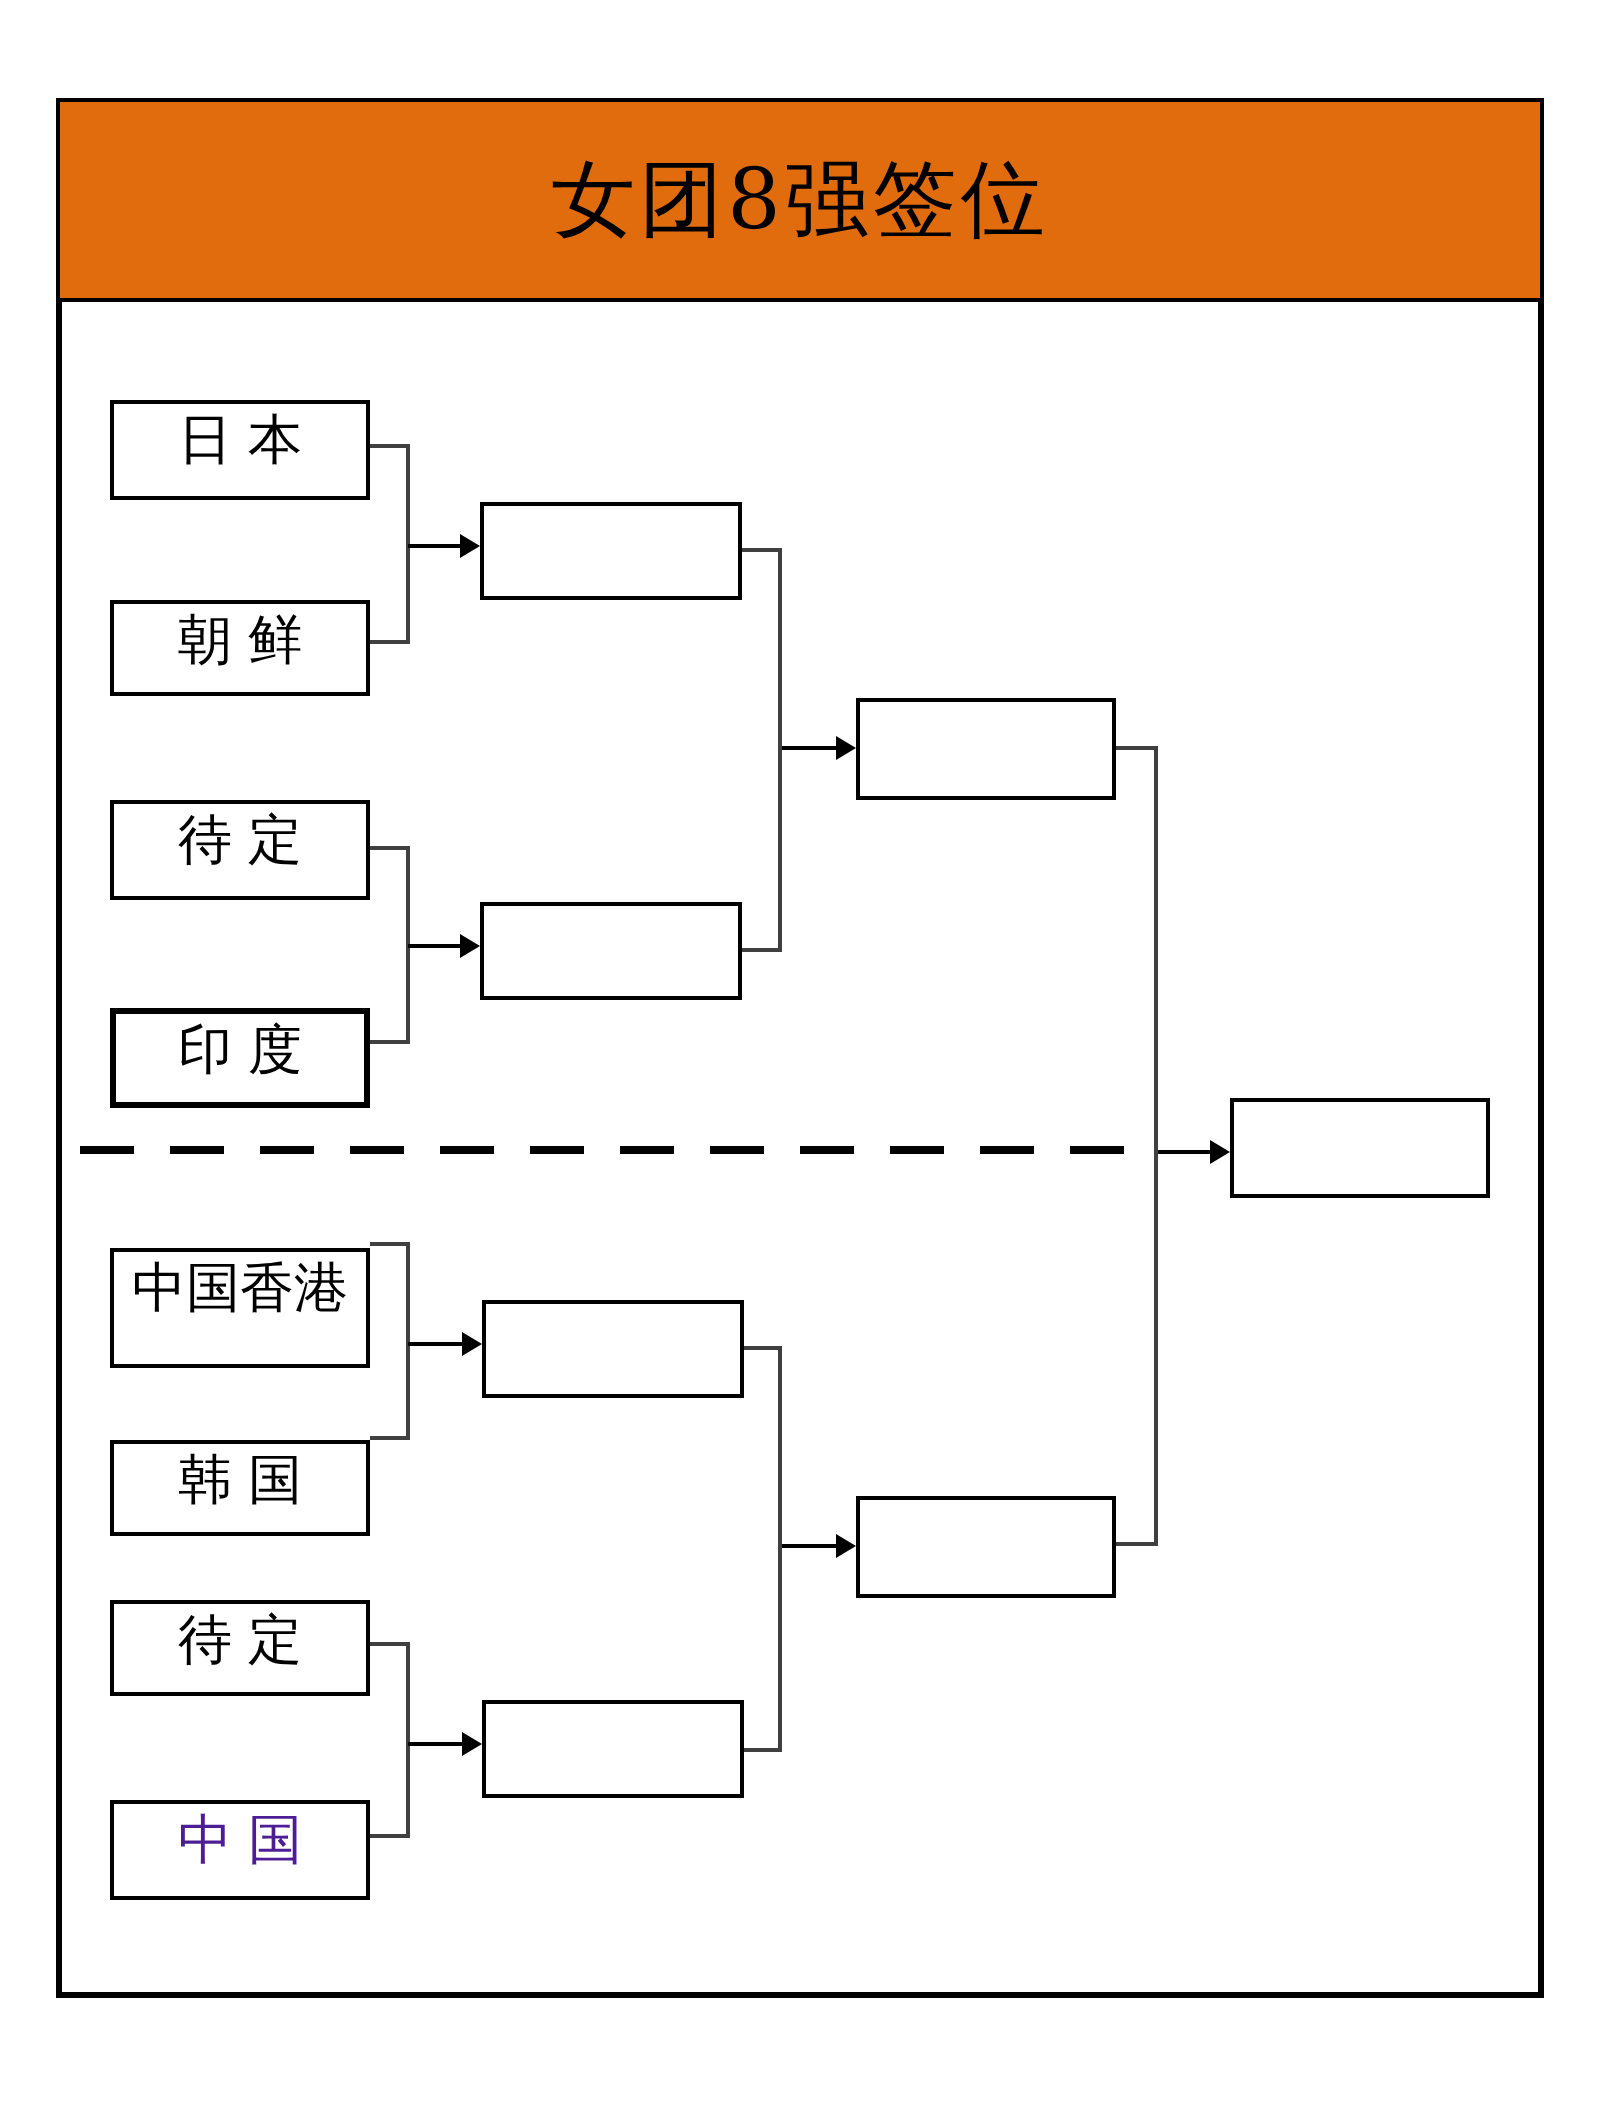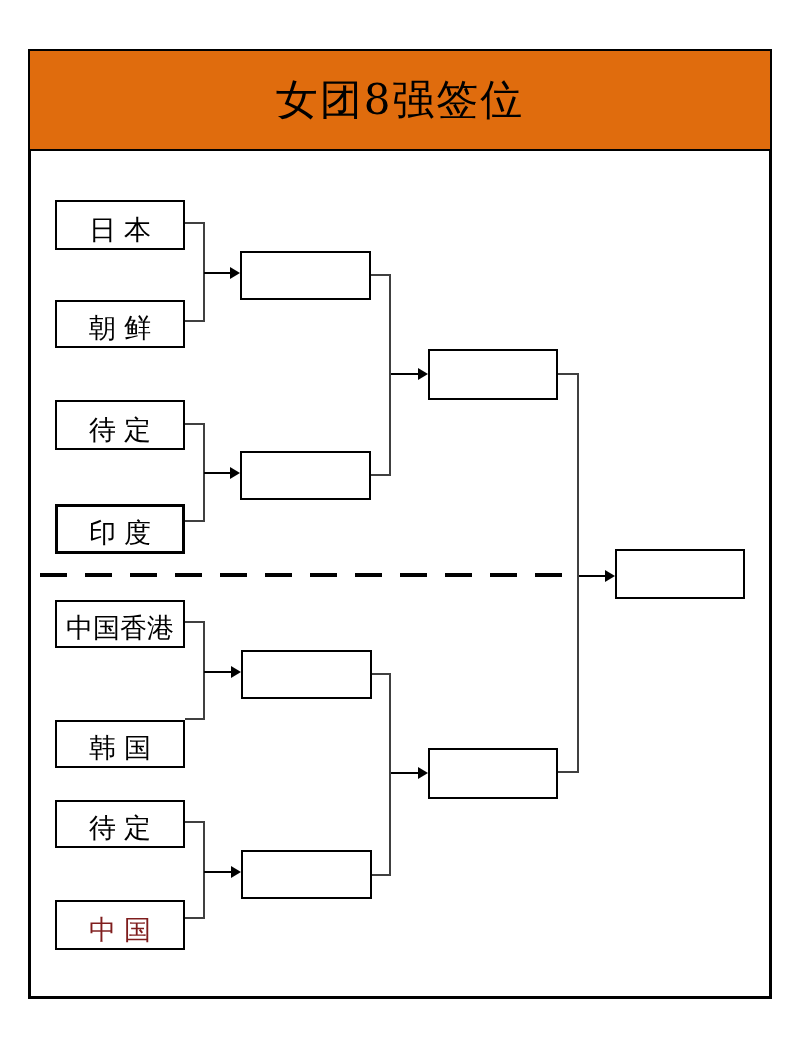--- a/index.html
+++ b/index.html
@@ -21,21 +21,21 @@
     border: 2px solid #000;
     display: flex; align-items: center; justify-content: center;
   }
   .page-title {
     font-size: 42px; color: #000; letter-spacing: 2px; white-space: nowrap;
   }
 
   
   .box {
     border: 2px solid #000; background: #fff;
-    display: flex; align-items: flex-end; justify-content: center;
+    display: flex; align-items: flex-start; justify-content: center;
   }
   .team-box { left: 55px; width: 130px; height: 50px; }
   .team-box.bold-border { border-width: 3px; }
   .team-label {
     font-size: 27px; color: #000; letter-spacing: 8px;
     text-indent: 8px; white-space: nowrap;
   }
 
   
   .line { background: #404040; }
@@ -67,31 +67,31 @@
 </div>
 <div class="abs box team-box" style="top:300px;height:48px">
   <span class="team-label">朝鲜</span>
 </div>
 <div class="abs box team-box" style="top:400px">
   <span class="team-label">待定</span>
 </div>
 <div class="abs box team-box bold-border" style="top:504px">
   <span class="team-label">印度</span>
 </div>
-<div class="abs box team-box" style="top:600px;height:48px">
+<div class="abs box team-box" style="top:624px;height:60px">
   <span class="team-label" style="letter-spacing: 0px; text-indent: 0px;">中国香港</span>
 </div>
 <div class="abs box team-box" style="top:720px;height:48px">
   <span class="team-label">韩国</span>
 </div>
 <div class="abs box team-box" style="top:800px;height:48px">
   <span class="team-label">待定</span>
 </div>
 <div class="abs box team-box" style="top:900px">
-  <span class="team-label" style="color: #7f1d1d;">中国</span>
+  <span class="team-label" style="color: #4c1d95;">中国</span>
 </div>
 
 <div class="abs box" style="left:240px;top:251px;width:131px;height:49px">
   <span></span>
 </div>
 <div class="abs box" style="left:240px;top:451px;width:131px;height:49px">
   <span></span>
 </div>
 <div class="abs box" style="left:241px;top:650px;width:131px;height:49px">
   <span></span>

